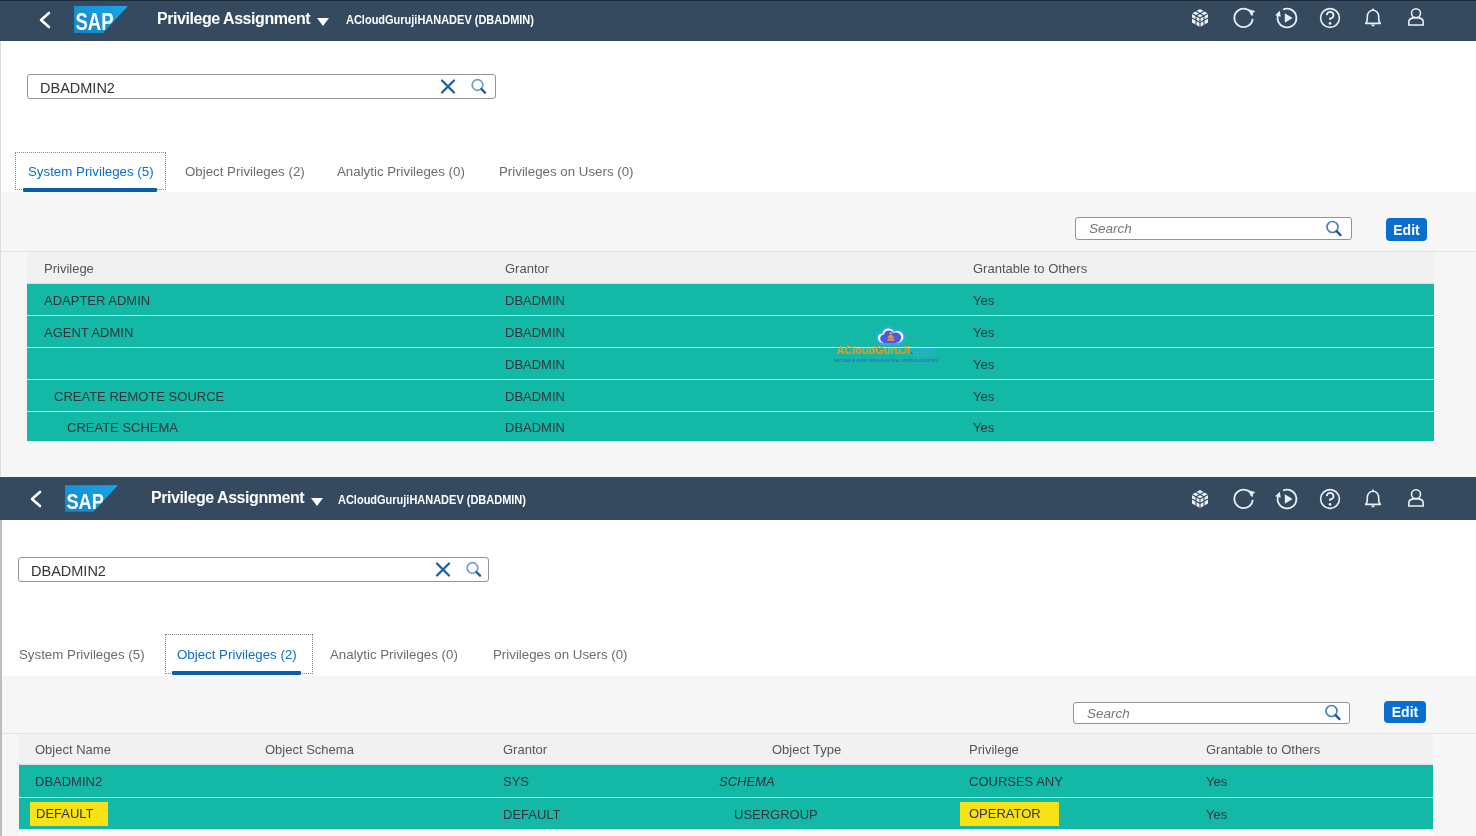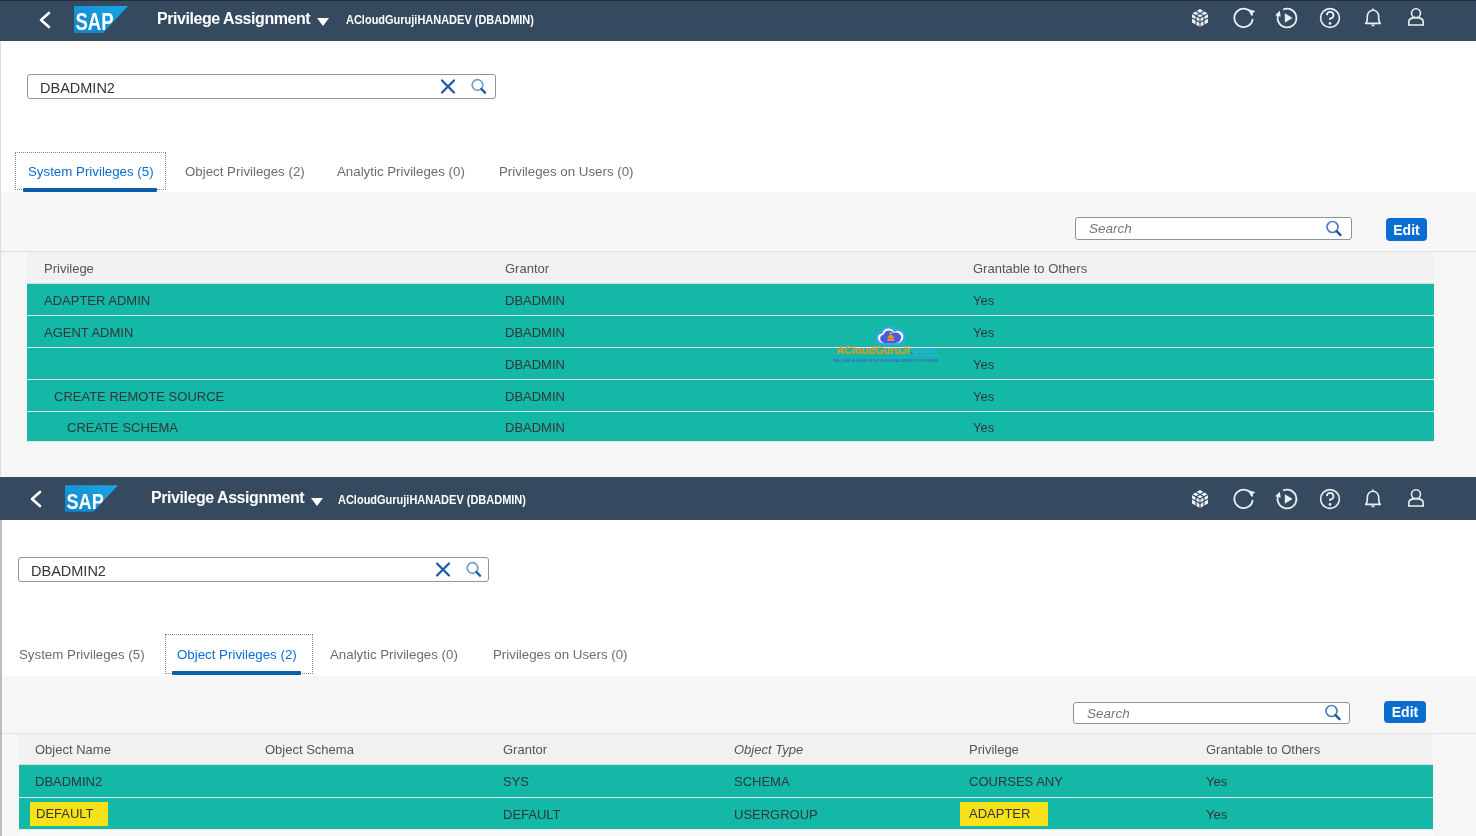--- a/index.html
+++ b/index.html
@@ -279,36 +279,36 @@
     </svg>
   </div>
   <div class="abs editbtn" style="left:1384px; top:701px; width:42px; height:22px;">Edit</div>
   <div class="abs" style="left:0; top:733px; width:1476px; height:1px; background:#e2e2e2;"></div>
 
   <div class="abs" style="left:19px; top:734px; width:1414px;">
     <div style="position:relative; background:#f1f1f1; height:31px; border-bottom:1px solid #ddd;">
       <span class="hcell" style="left:16px;">Object Name</span>
       <span class="hcell" style="left:246px;">Object Schema</span>
       <span class="hcell" style="left:484px;">Grantor</span>
-      <span class="hcell" style="left:715px;font-style:italic;">Object Type</span>
+      <span class="hcell" style="left:753px;">Object Type</span>
       <span class="hcell" style="left:950px;">Privilege</span>
       <span class="hcell" style="left:1187px;">Grantable to Others</span>
     </div>
     <div class="trow" style="height:33px;">
         <span class="tcell" style="left:16px;">DBADMIN2</span>
         <span class="tcell" style="left:484px;">SYS</span>
-        <span class="tcell" style="left:715px;">SCHEMA</span>
+        <span class="tcell" style="left:700px;font-style:italic;">SCHEMA</span>
         <span class="tcell" style="left:950px;">COURSES ANY</span>
         <span class="tcell" style="left:1187px;">Yes</span>
       </div>
     <div class="trow">
         <span class="tcell hl" style="left:11px; padding:4px 14px 5px 6px;">DEFAULT</span>
         <span class="tcell" style="left:484px;">DEFAULT</span>
         <span class="tcell" style="left:715px;">USERGROUP</span>
-        <span class="tcell hl" style="left:941px; padding:4px 18px 5px 9px;">ADAPTER</span>
+        <span class="tcell hl" style="left:941px; padding:4px 18px 5px 9px;">OPERATOR</span>
         <span class="tcell" style="left:1187px;">Yes</span>
       </div>
     <div style="position:relative; background:#fafafa; height:6px;"></div>
   </div>
 
   <div class="abs" style="left:0; top:41px; width:1px; height:435px; background:#dcdcdc;"></div>
   <div class="abs" style="left:0; top:520px; width:2px; height:316px; background:#bdbdbd;"></div>
 
 </div>
 

